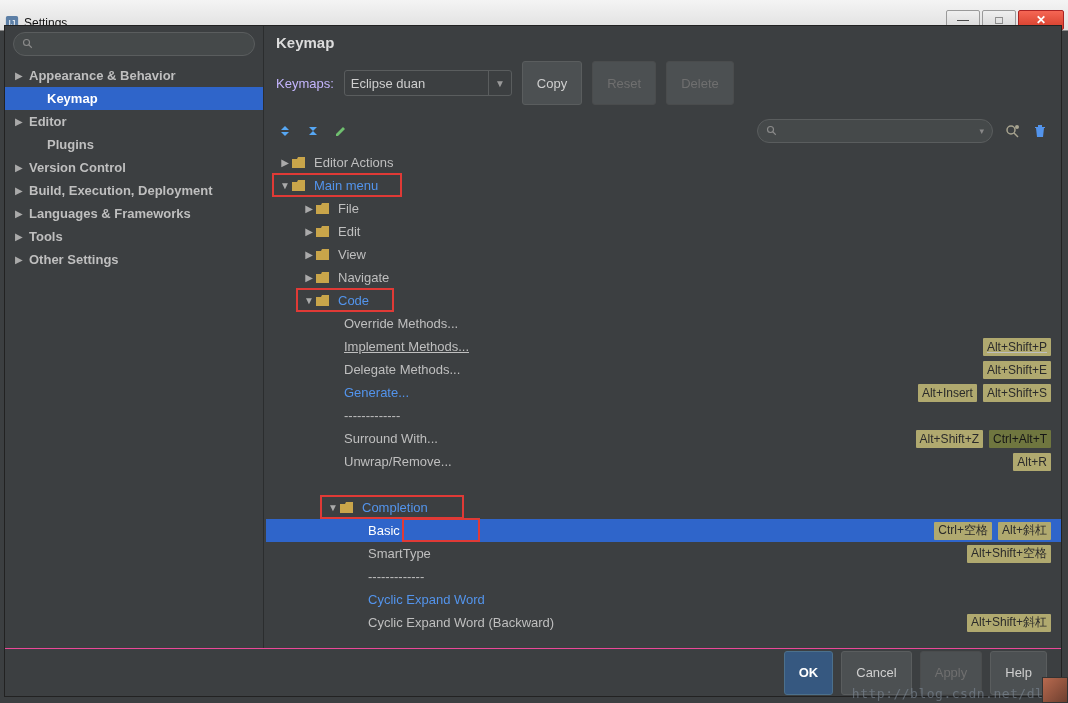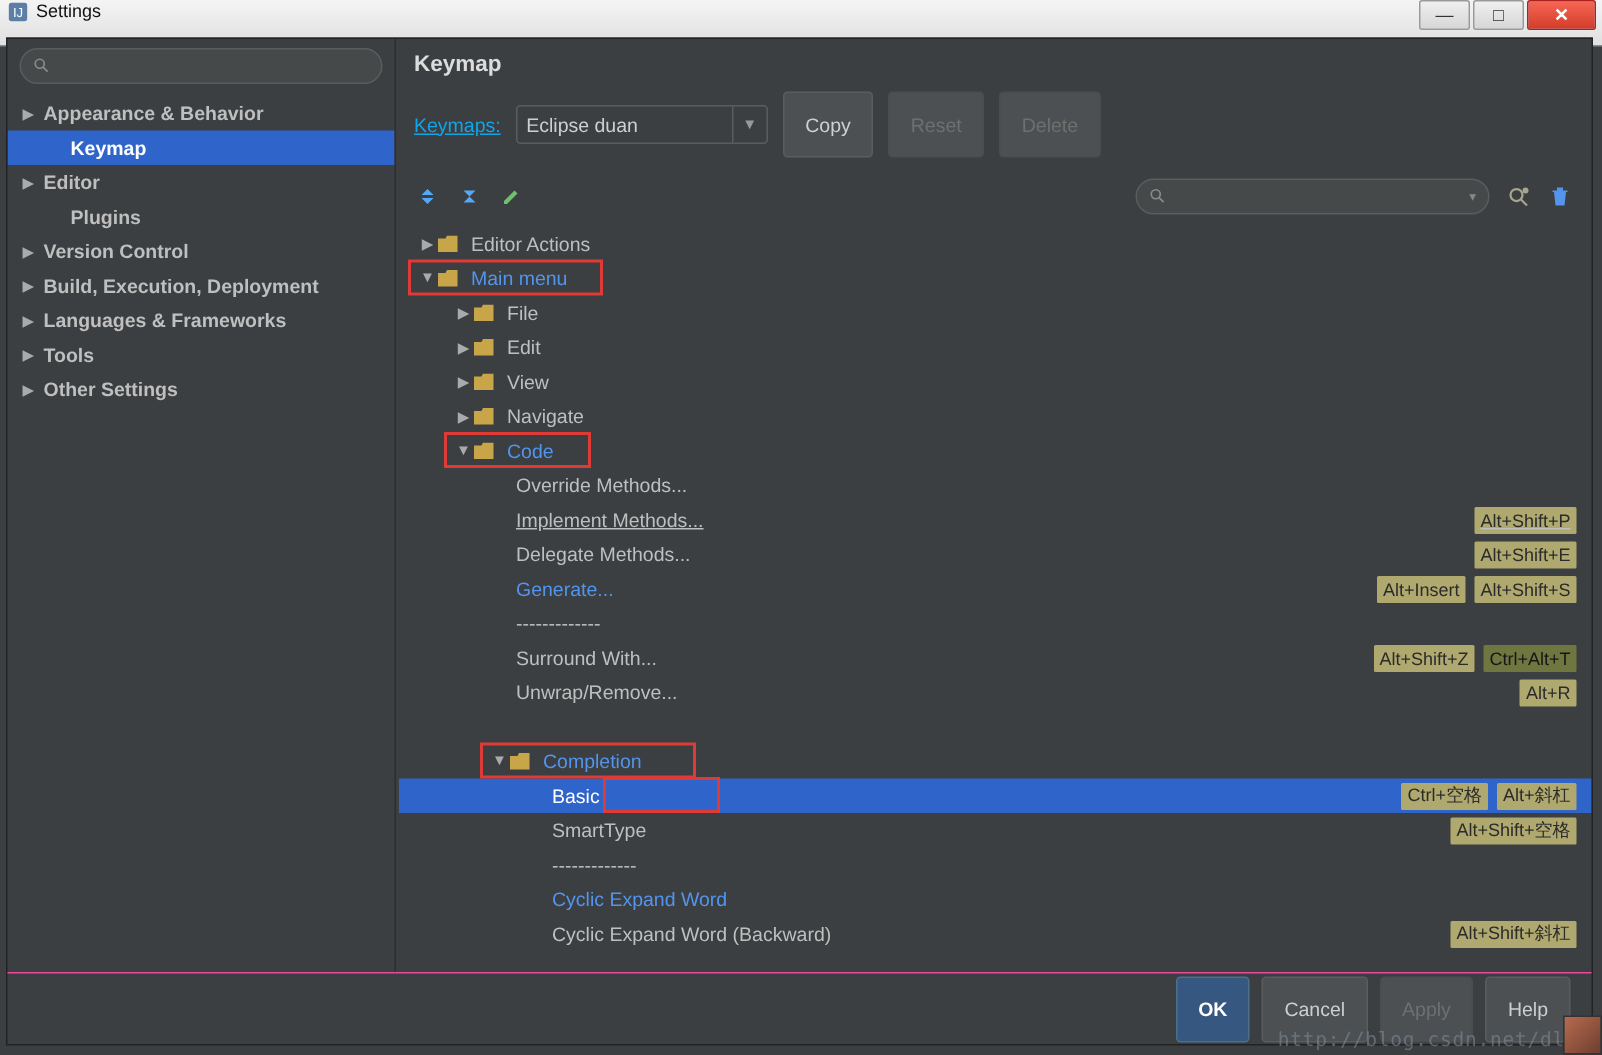--- a/index.html
+++ b/index.html
@@ -1,17 +1,17 @@
 <!DOCTYPE html>
 <html><head>
 <meta charset="utf-8">
 <style>
   * { box-sizing: border-box; margin: 0; padding: 0; font-family: "Segoe UI", Tahoma, sans-serif; }
   body { width:1068px; height:703px; background:#3c3f41; color:#bfbfbf; font-size:13px; overflow:hidden; }
-  .titlebar { height:31px; background:linear-gradient(#f4f4f4,#e0e0e0); display:flex; align-items:flex-start; padding:0 4px; border-bottom:1px solid #8a8a8a; }
+  .titlebar { height:31px; background:linear-gradient(#f4f4f4,#e0e0e0); display:flex; align-items:flex-end; padding:0 4px; border-bottom:1px solid #8a8a8a; }
   .titlebar .logo { width:16px; height:16px; margin-right:4px; display:inline-flex; align-items:center; justify-content:center; }
   .titlebar .title { color:#111; font-size:12px; }
   .titlebar .winbtns { margin-left:auto; display:flex; }
   .winbtn { width:34px; height:20px; display:flex; align-items:center; justify-content:center; font-size:12px; }
   .winbtn.min,.winbtn.max { background:linear-gradient(#f0f0f0,#d6d6d6); border:1px solid #9a9a9a; color:#333; border-radius:2px; margin-left:2px; }
   .winbtn.close { background:linear-gradient(#f56654,#d43d2a); border:1px solid #a22; color:#fff; margin-left:2px; border-radius:2px; width:46px; font-weight:bold; }
   .outer { position:absolute; top:25px; left:4px; right:6px; bottom:6px; border:1px solid #222; background:#3c3f41; display:flex; flex-direction:column; }
   .body { flex:1; display:flex; overflow:hidden; }
   .sidebar { width:259px; border-right:1px solid #2b2d2e; display:flex; flex-direction:column; padding:6px 0 0 0; }
   .searchwrap { padding:0 8px 8px 8px; }
@@ -21,21 +21,21 @@
   .nav-item { display:flex; align-items:center; height:23px; padding-left:10px; cursor:default; }
   .nav-item.selected { background:#2f65ca; color:#fff; }
   .caret { width:14px; font-size:10px; color:#aaa; }
   .nav-item.selected .caret { color:#fff; }
   .nav-label { font-size:13px; font-weight:600; }
   .nav-item.indent { padding-left:28px; font-weight:500; }
 
   .main { flex:1; display:flex; flex-direction:column; overflow:hidden; }
   .heading { padding:8px 12px 6px 12px; font-size:15px; font-weight:600; color:#dcdcdc; }
   .keymaps-row { display:flex; align-items:center; padding:4px 12px 10px 12px; gap:10px; }
-  .keymaps-row label { color:#0ea5e9;text-decoration:underline; }
+  .keymaps-row label { color:#c4b5fd; }
   .combo { width:168px; height:26px; background:#3c3f41; border:1px solid #5a5d5e; border-radius:3px; display:flex; align-items:center; padding:0 6px; color:#cfcfcf; }
   .combo .arrow { margin-left:auto; font-size:10px; color:#999; border-left:1px solid #5a5d5e; padding-left:6px; height:100%; display:flex; align-items:center; }
   .btn { height:44px; padding:0 14px; border:1px solid #5a5d5e; background:#4c5052; color:#cfcfcf; border-radius:3px; font-size:13px; }
   .btn.disabled { color:#6f6f6f; border-color:#4a4c4d; }
 
   .toolbar { display:flex; align-items:center; padding:4px 12px 6px 12px; gap:10px; }
   .tbicon { width:18px; height:18px; display:flex; align-items:center; justify-content:center; color:#56a8f5; }
   .toolbar .spacer { flex:1; }
   .filterbox { width:236px; height:24px; border-radius:12px; border:1px solid #5a5d5e; background:#45494a; display:flex; align-items:center; padding:0 8px; color:#8b8b8b; font-size:12px; }
   .filterbox .arrow { margin-left:auto; font-size:9px; color:#888; }

